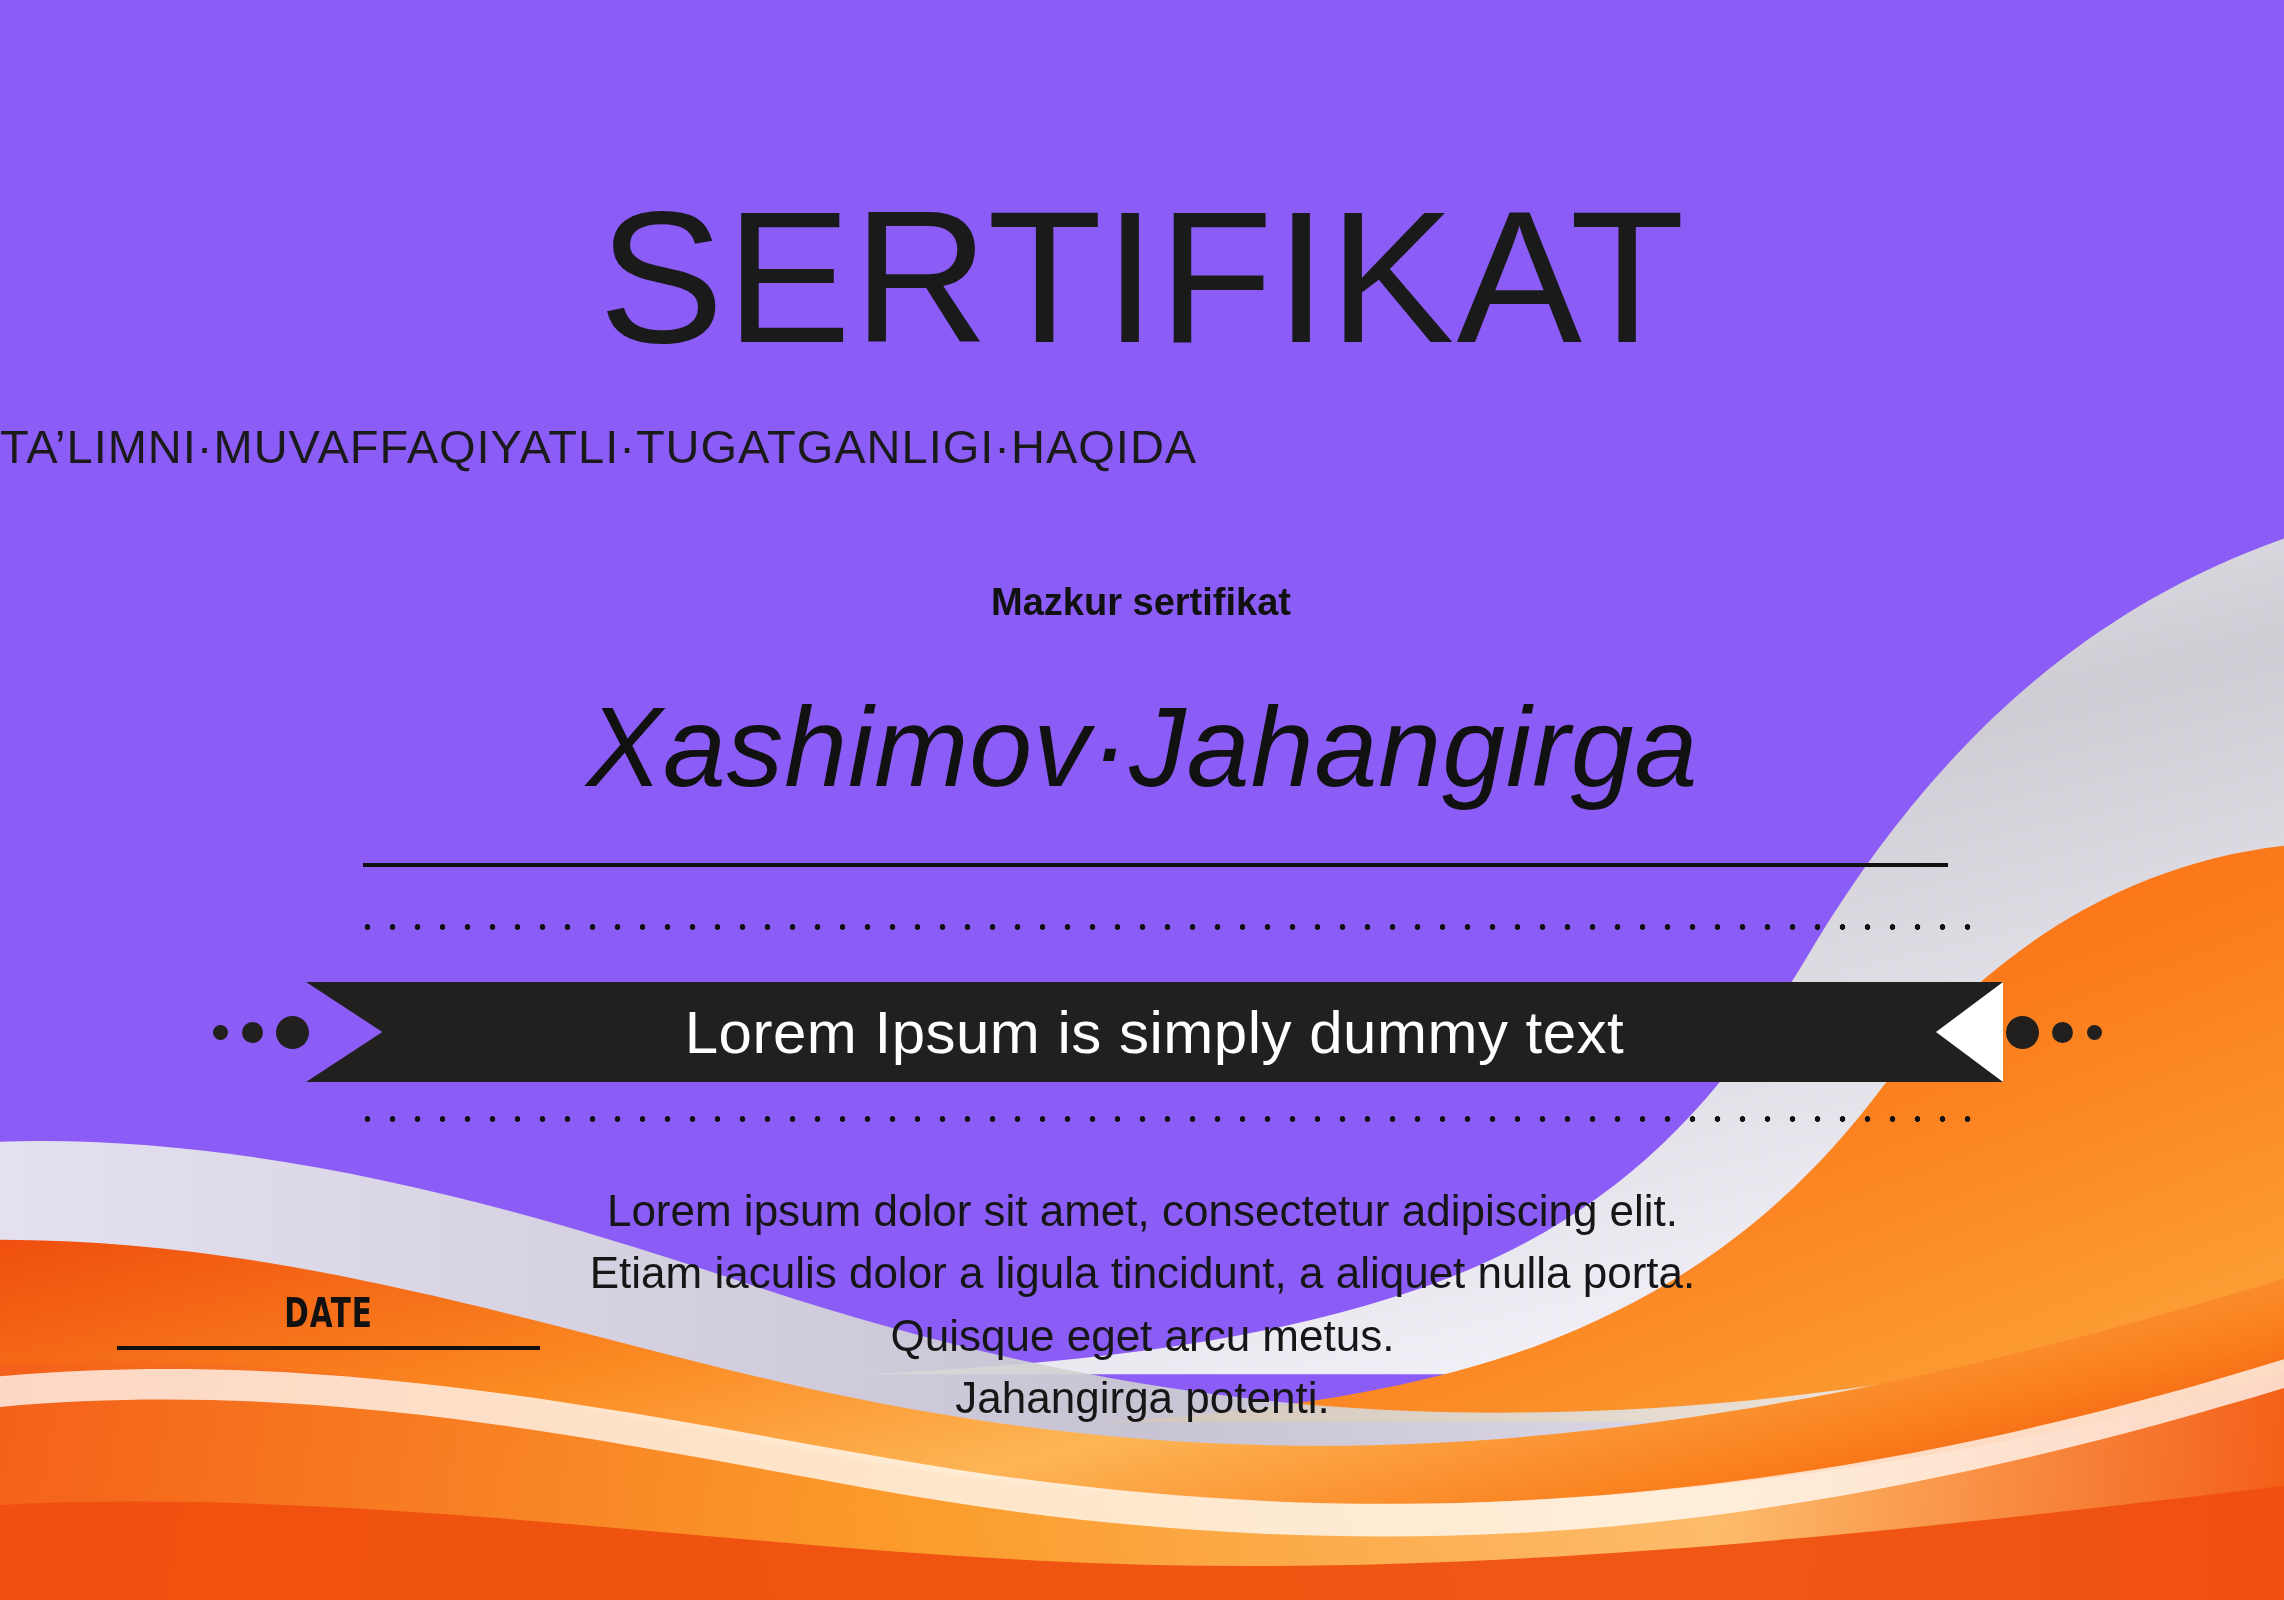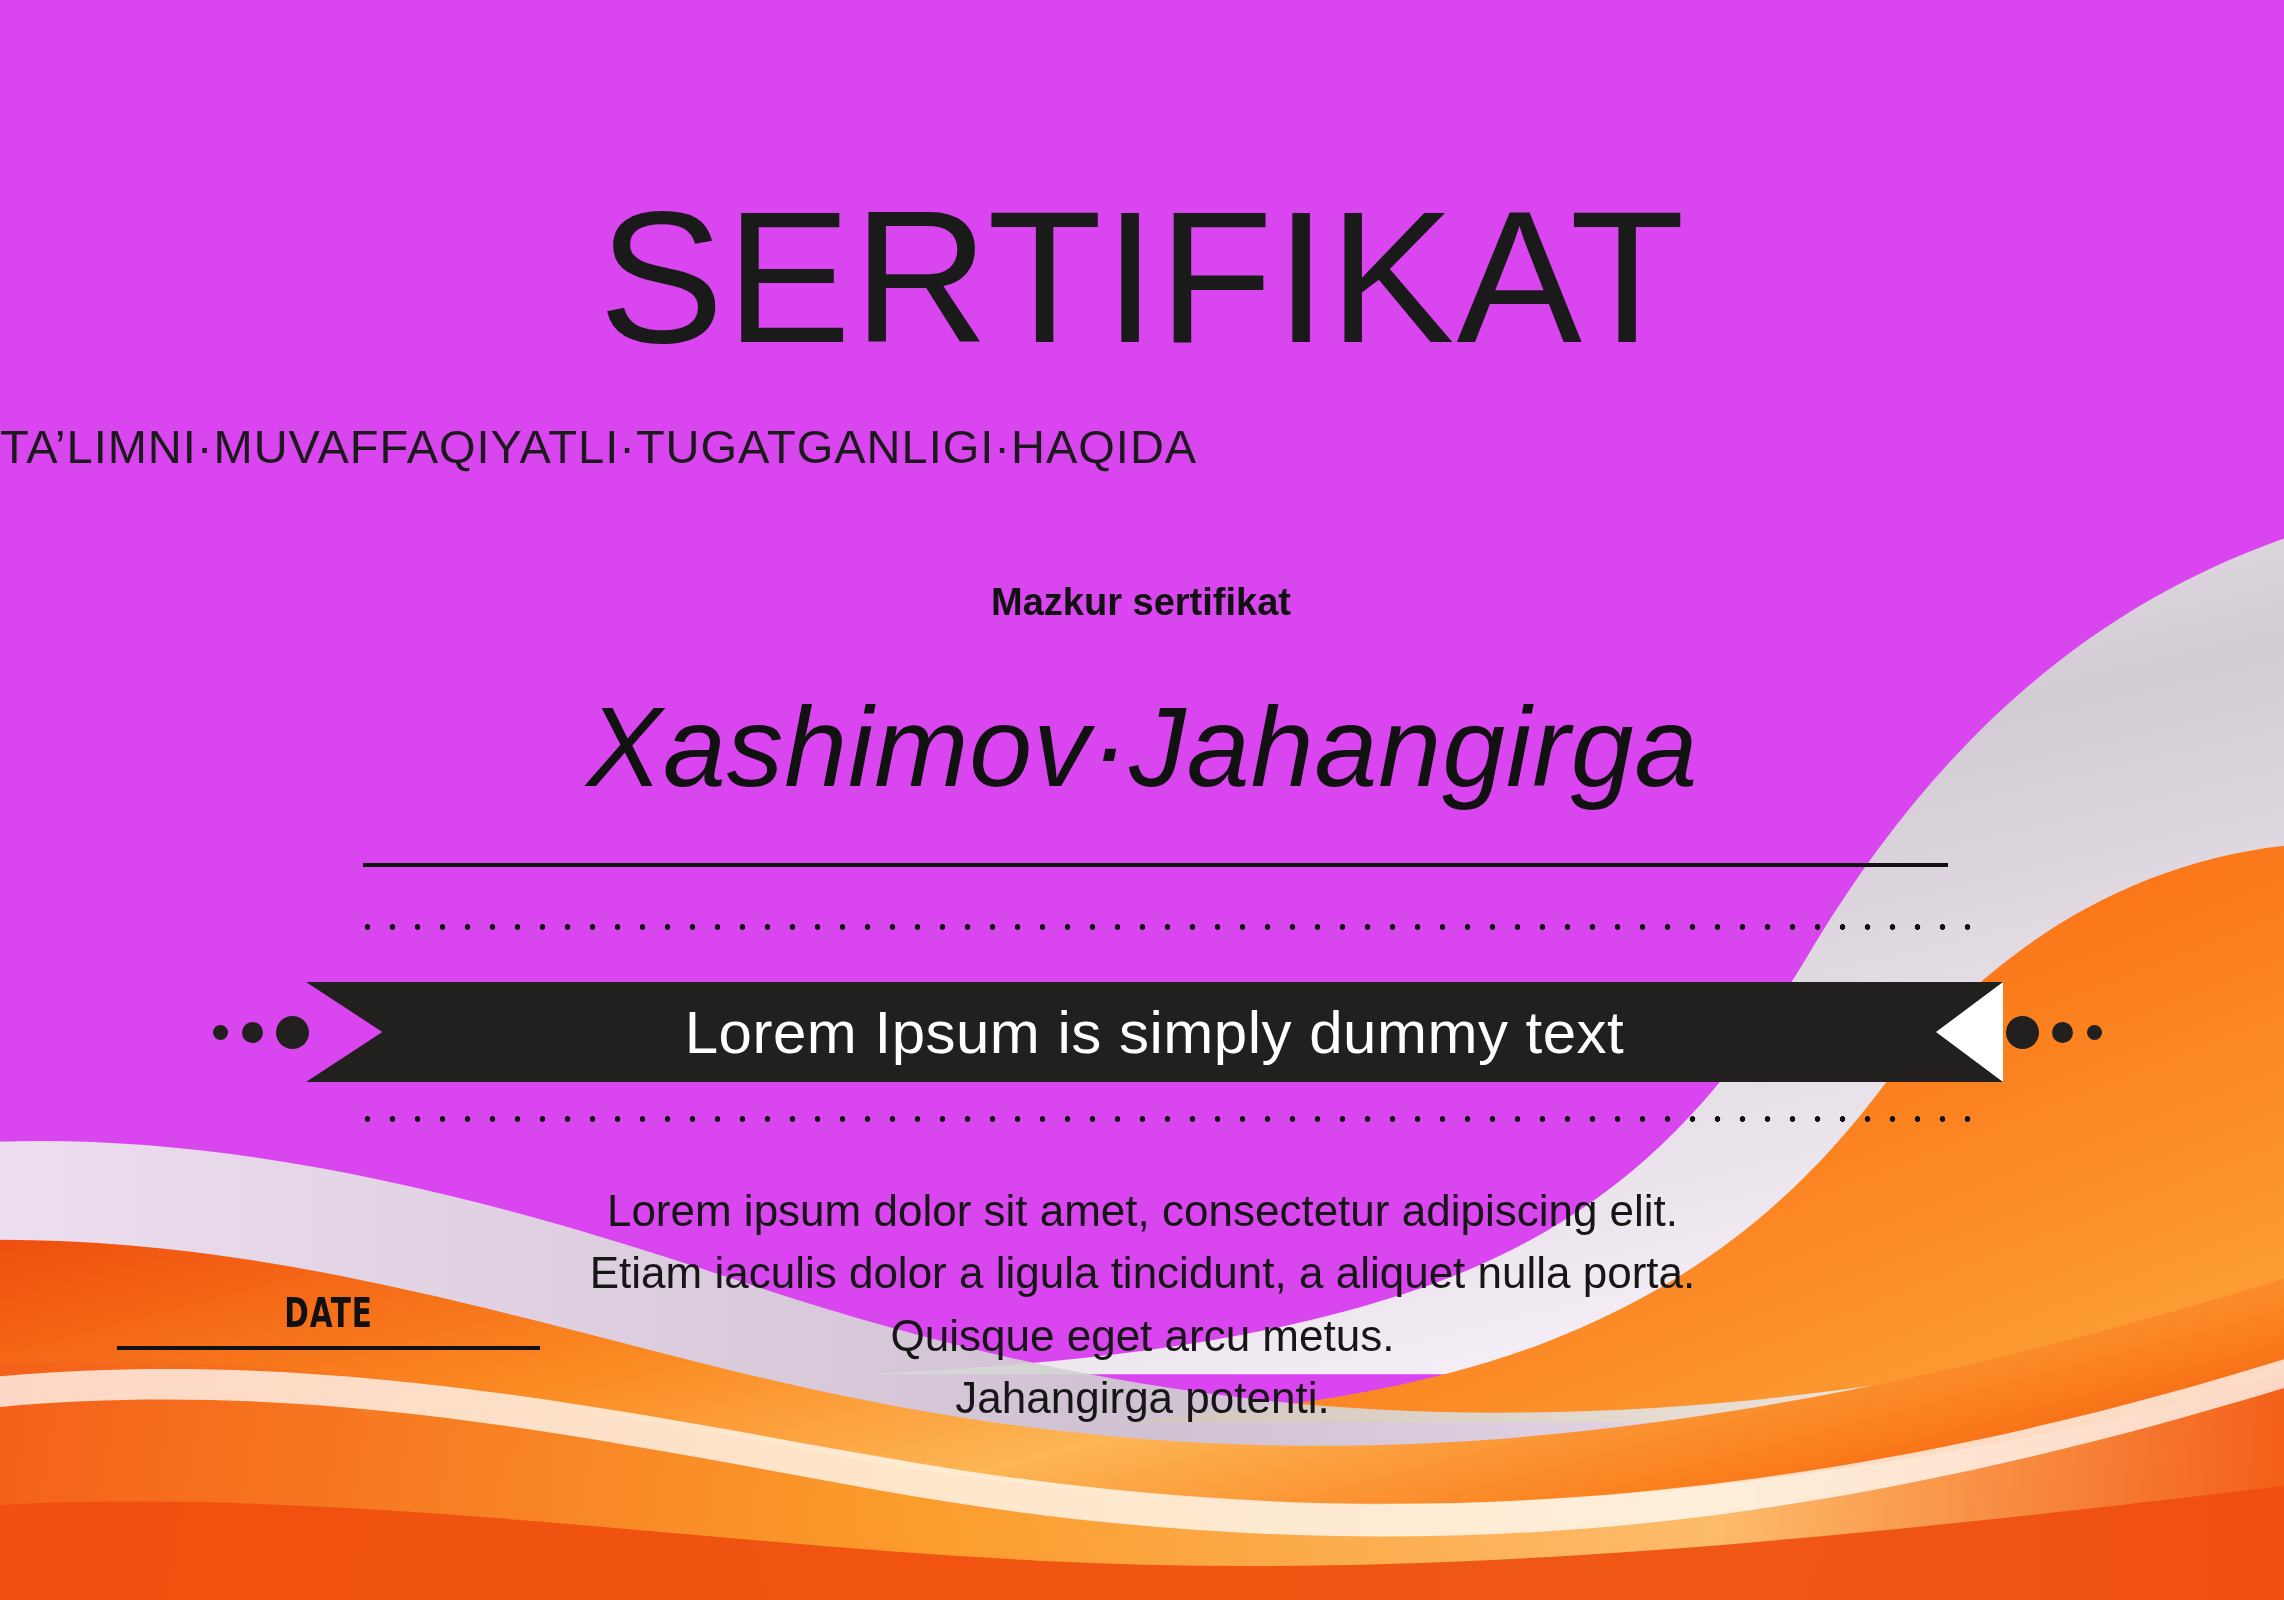--- a/index.html
+++ b/index.html
@@ -8,21 +8,21 @@
     background: #ffffff;
   }
   body {
     font-family: "Liberation Sans", sans-serif;
   }
   #certificate {
     position: relative;
     width: 2285px;
     height: 1601px;
     overflow: hidden;
-    background: #d946ef;
+    background: #8b5cf6;
   }
   .bg-layer {
     position: absolute;
     left: 0;
     top: 0;
     width: 2285px;
     height: 1601px;
     pointer-events: none;
   }
   .content {

